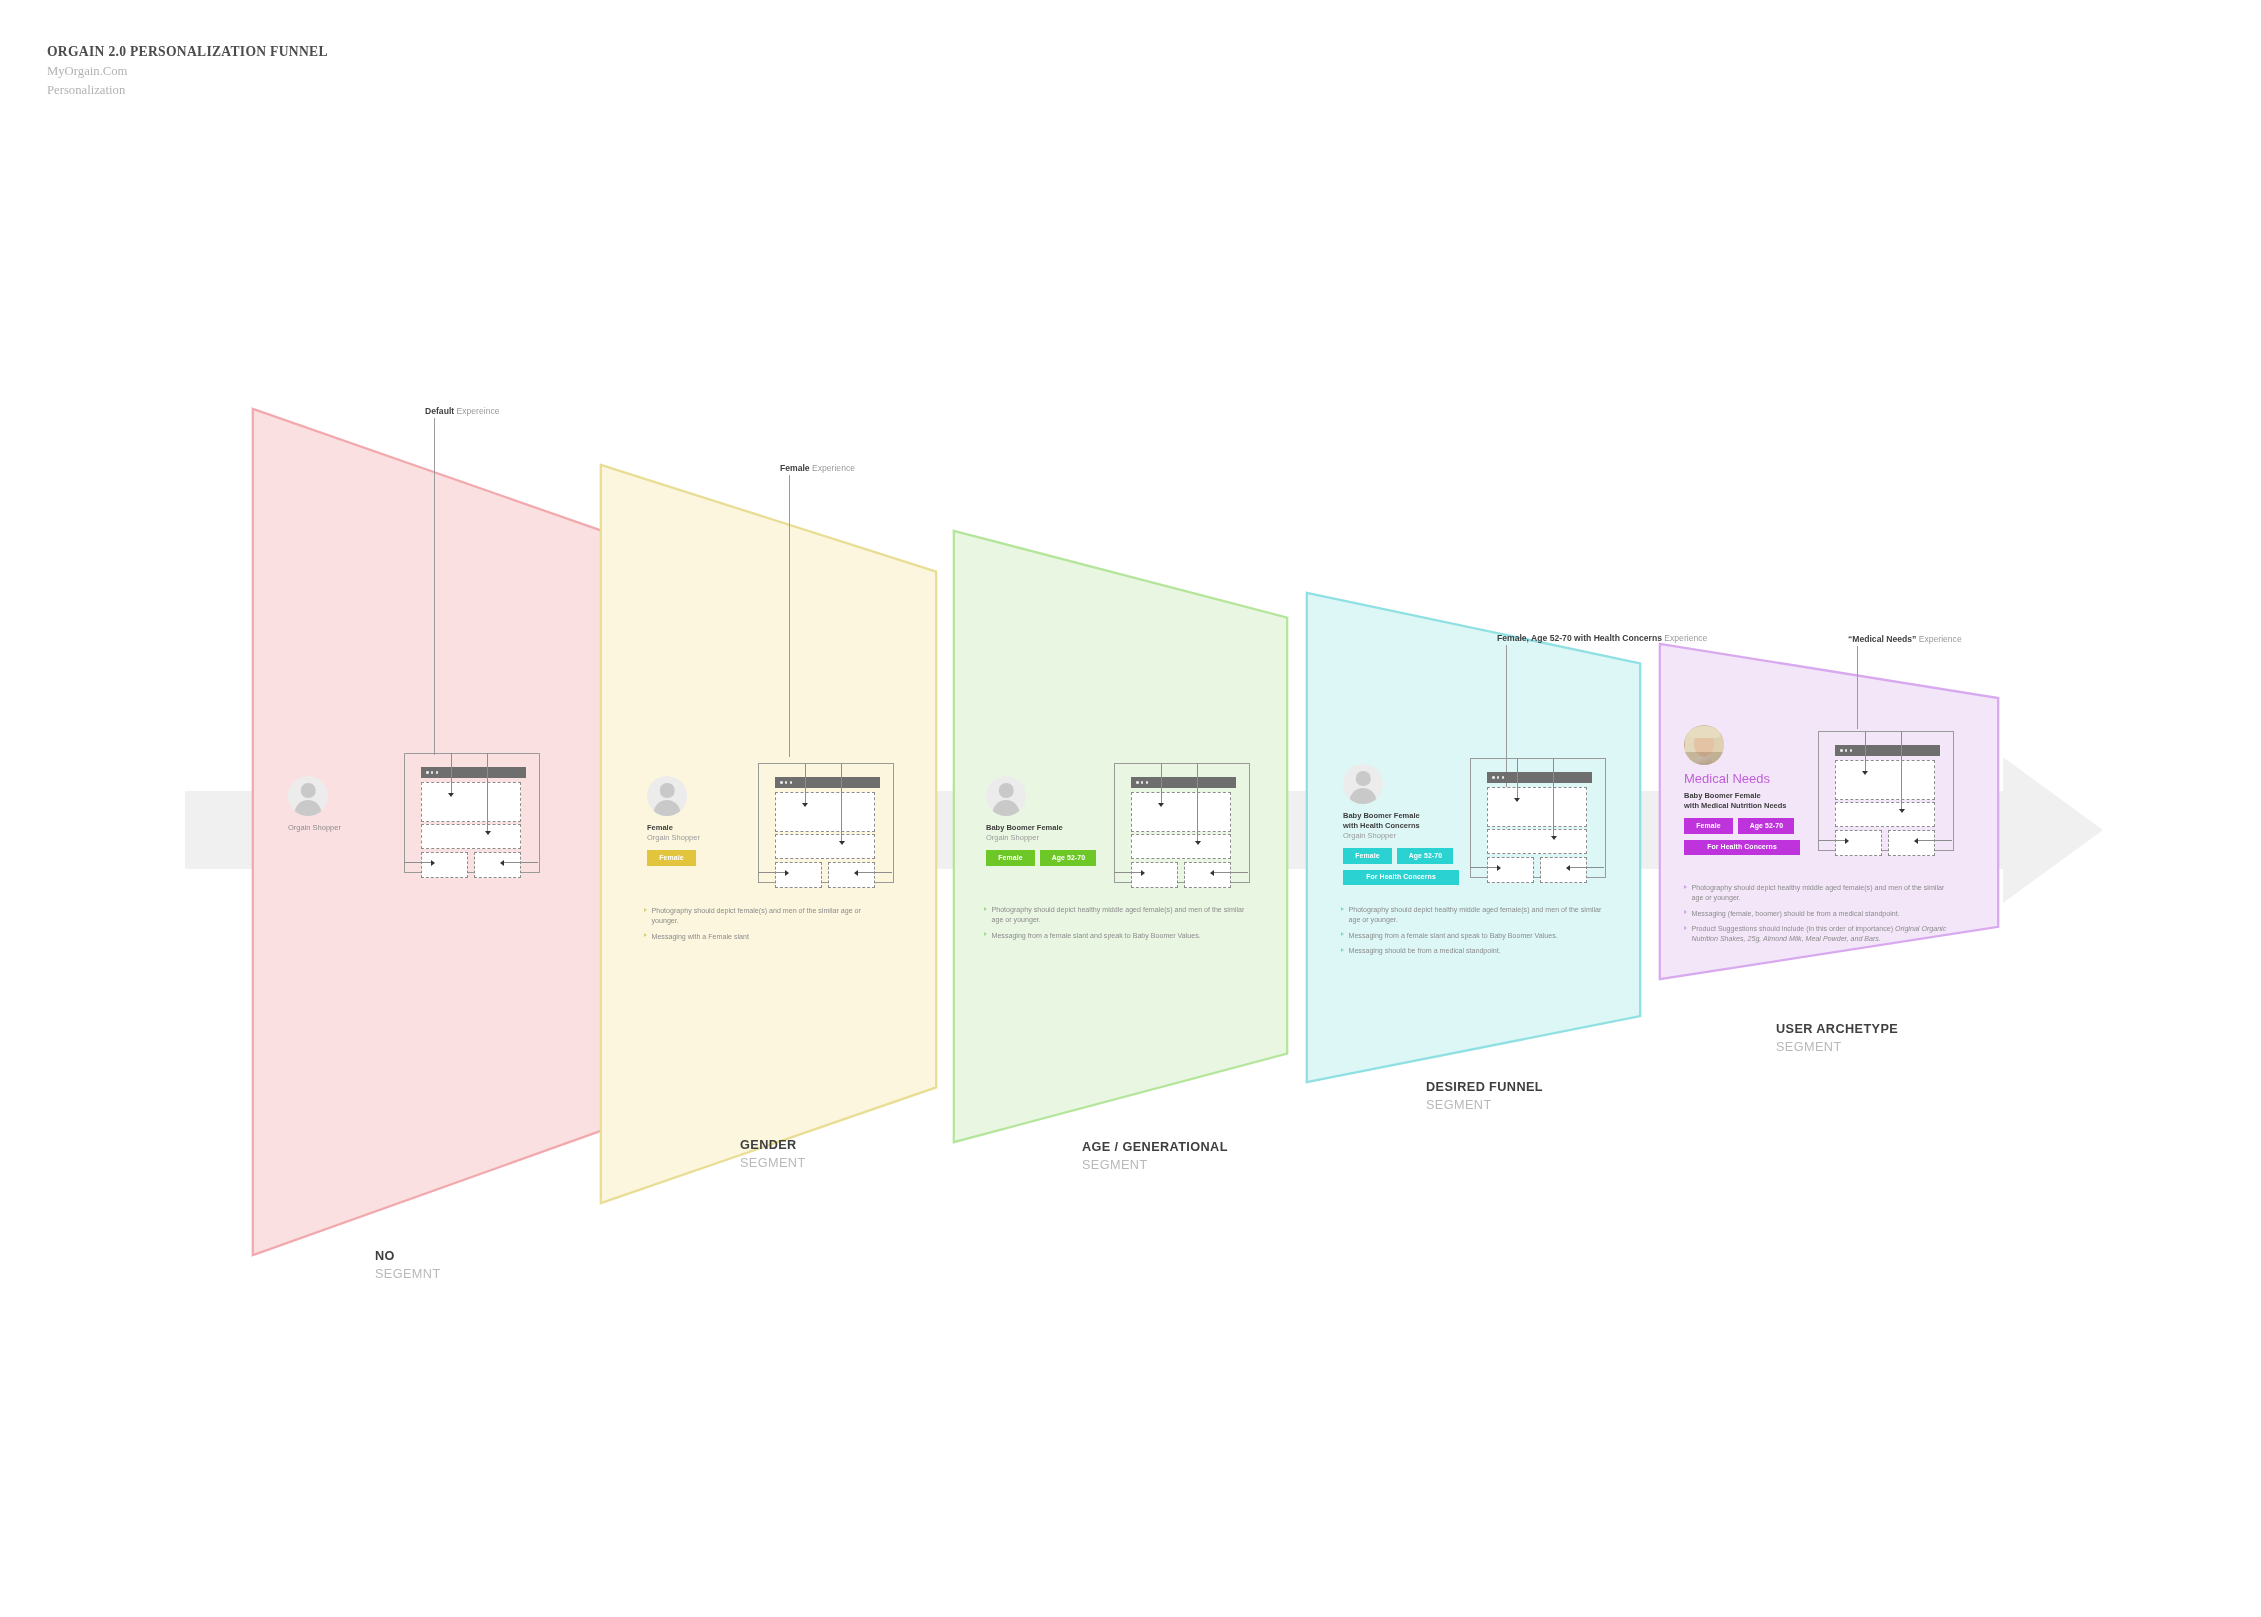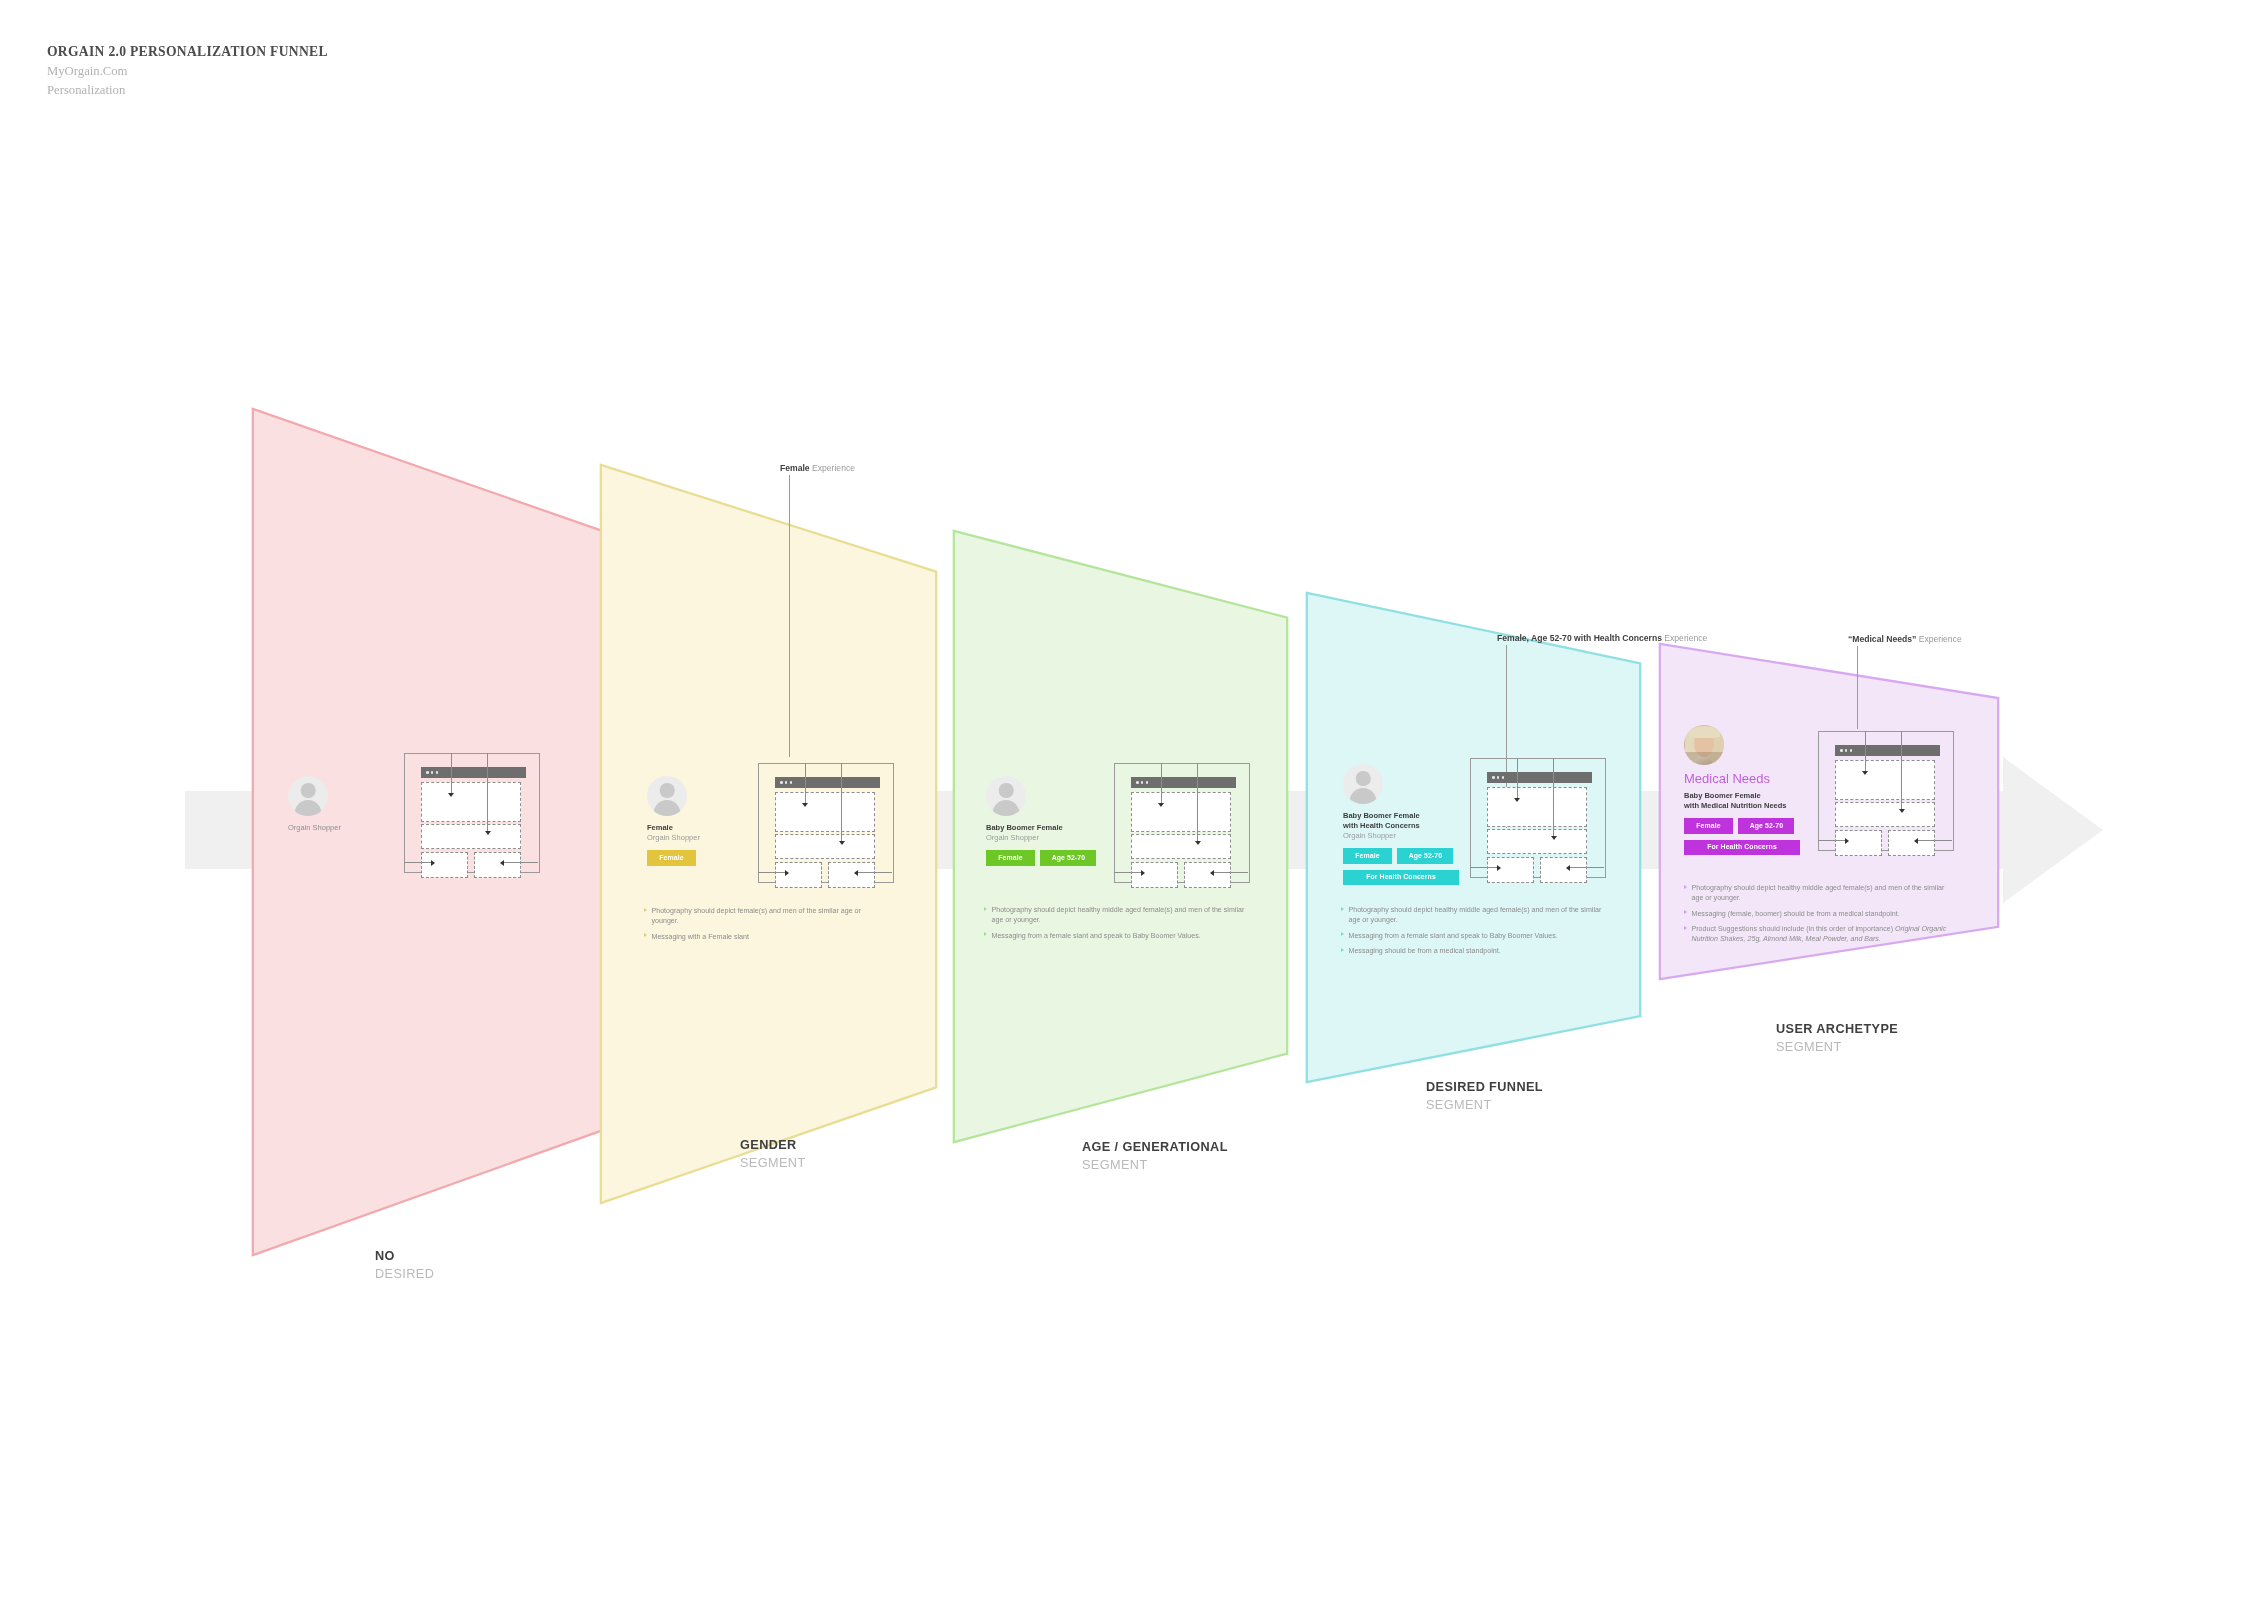--- a/index.html
+++ b/index.html
@@ -97,20 +97,26 @@
   </div>
 
   <div class="panel" style="left:251px;top:407px;width:353px;height:850px;">
     <div class="shape">
       <svg viewBox="0 0 390 940" preserveAspectRatio="none">
         <polygon points="2,2 388,137 388,800 2,938" fill="#fbe0e1" stroke="#f2a9ad" stroke-width="2.5"></polygon>
       </svg>
     </div>
   </div>
 
+  <div class="callout" style="left:425px;top:407px;width:235px;height:362px;">
+    <div class="ctxt" style="left:0;top:0;">
+      <b>Default</b><span> Expereince</span>
+    </div>
+    <div class="cstem" style="left:9px;top:11px;height:337px;"></div>
+  </div>
 
   <div class="persona" style="left:288px;top:776px;width:118px;">
     <div class="avatar">
         <div class="head"></div>
         <div class="body"></div>
       </div>
     <div class="p-caption">Orgain Shopper</div>
   </div>
 
   <div class="wf" style="left:404px;top:753px;width:136px;height:131px;">
@@ -129,21 +135,21 @@
     <div class="wf-line" style="left:83px;top:0px;width:0.9px;height:80px;"></div>
     <div class="arw-d" style="left:81px;top:78px;"></div>
     <div class="wf-line" style="left:0px;top:109px;width:29px;height:0.9px;"></div>
     <div class="arw-r" style="left:27px;top:107px;"></div>
     <div class="wf-line" style="left:100px;top:109px;width:34px;height:0.9px;"></div>
     <div class="arw-l" style="left:96px;top:107px;"></div>
   </div>
 
   <div class="seg" style="left:375px;top:1247px;">
     <div class="s1">NO</div>
-    <div class="s2">DESIRED</div>
+    <div class="s2">SEGEMNT</div>
   </div>
 
   <div class="panel" style="left:599px;top:463px;width:339px;height:742px;">
     <div class="shape">
       <svg viewBox="0 0 375 820" preserveAspectRatio="none">
         <polygon points="2,2 373,120 373,690 2,818" fill="#fbf6dd" stroke="#e8dd93" stroke-width="2.5"></polygon>
       </svg>
     </div>
   </div>
 

